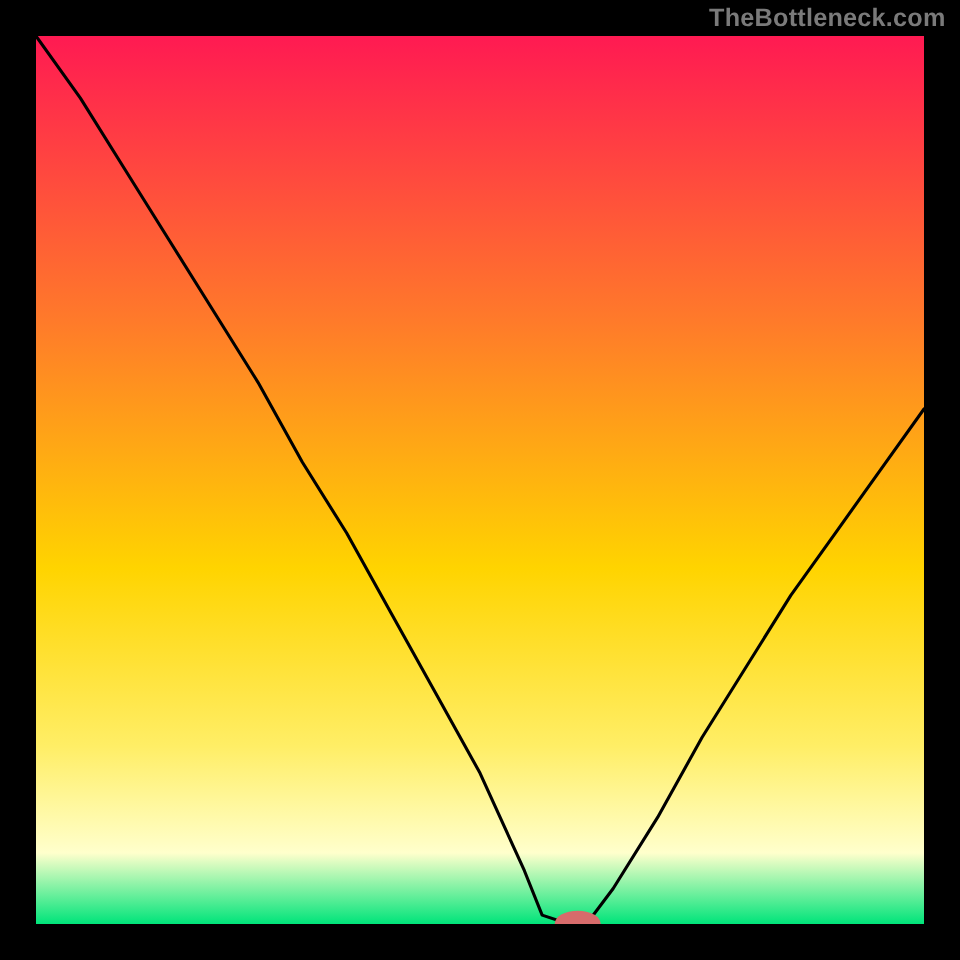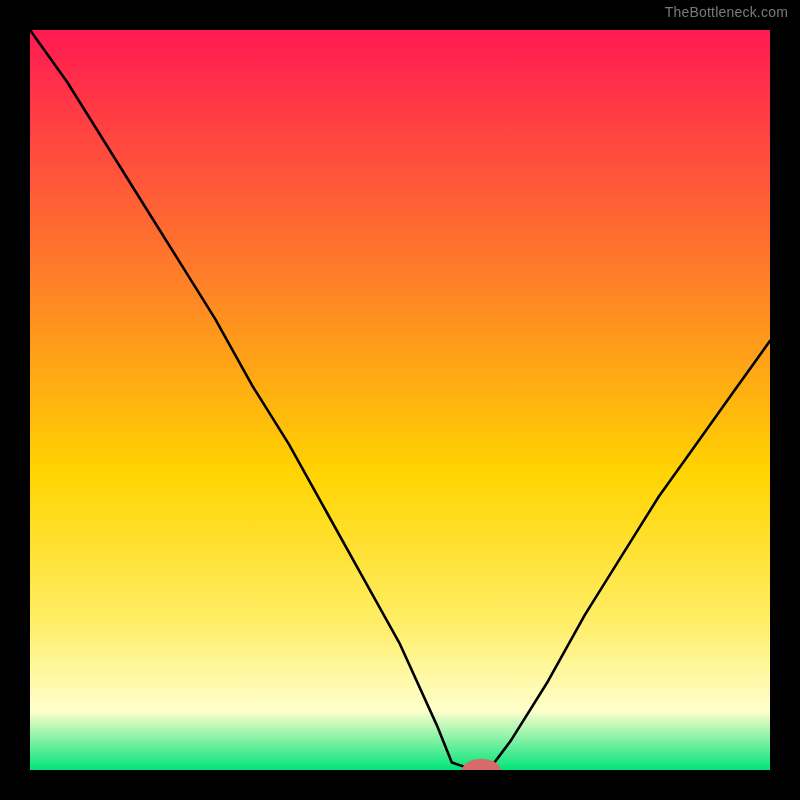--- a/index.html
+++ b/index.html
@@ -22,23 +22,23 @@
     left: 30px;
     top: 30px;
     width: 740px;
     height: 740px;
   }
   .attribution {
     position: absolute;
     top: 4px;
     right: 12px;
     color: #7a7a7a;
-    font-size: 14px;
+    font-size: 21px;
     letter-spacing: 0.2px;
-    font-weight: 400;
+    font-weight: 700;
   }
   svg {
     display: block;
   }
   .marker {
     fill: #d76b6b;
     stroke: none;
   }
 </style>
 </head>

